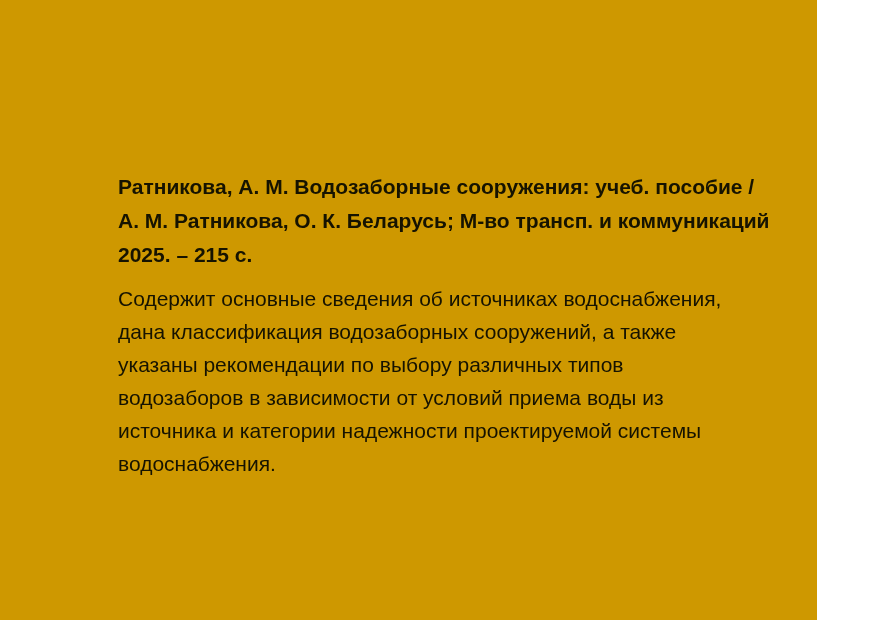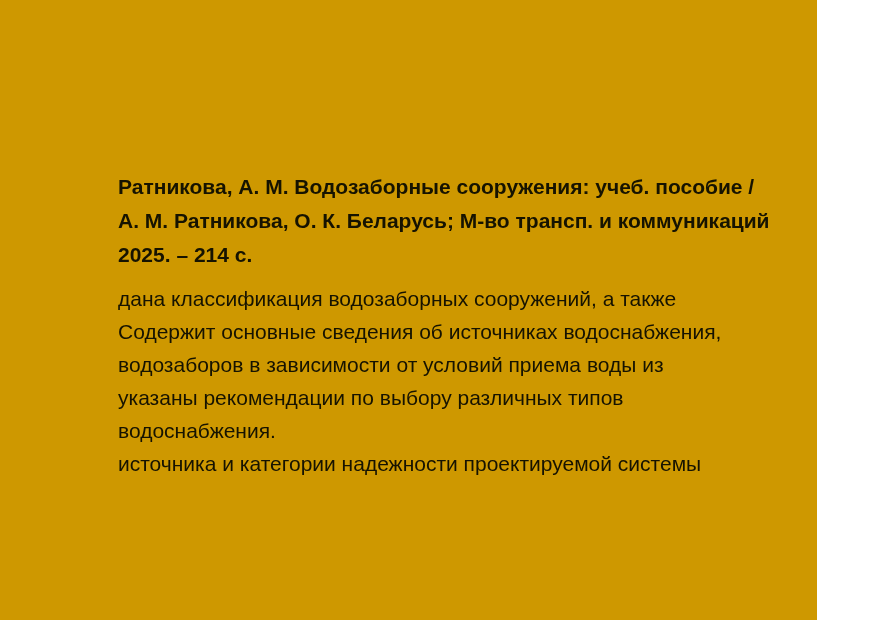--- a/index.html
+++ b/index.html
@@ -39,26 +39,26 @@
 </style>
 </head>
 <body>
 
 <div class="slide">
   <div class="text-block">
 
     <div>
       <div class="bib-line">Ратникова, А. М. Водозаборные сооружения: учеб. пособие /</div>
       <div class="bib-line">А. М. Ратникова, О. К. Беларусь; М-во трансп. и коммуникаций</div>
-      <div class="bib-line">2025. – 214 с.</div>
+      <div class="bib-line">2025. – 215 с.</div>
     </div>
 
     <div class="abstract-block">
+      <div class="abstract-line">Содержит основные сведения об источниках водоснабжения,</div>
       <div class="abstract-line">дана классификация водозаборных сооружений, а также</div>
-      <div class="abstract-line">Содержит основные сведения об источниках водоснабжения,</div>
+      <div class="abstract-line">указаны рекомендации по выбору различных типов</div>
       <div class="abstract-line">водозаборов в зависимости от условий приема воды из</div>
-      <div class="abstract-line">указаны рекомендации по выбору различных типов</div>
+      <div class="abstract-line">источника и категории надежности проектируемой системы</div>
       <div class="abstract-line">водоснабжения.</div>
-      <div class="abstract-line">источника и категории надежности проектируемой системы</div>
     </div>
 
   </div>
 </div>
 
 </body></html>

